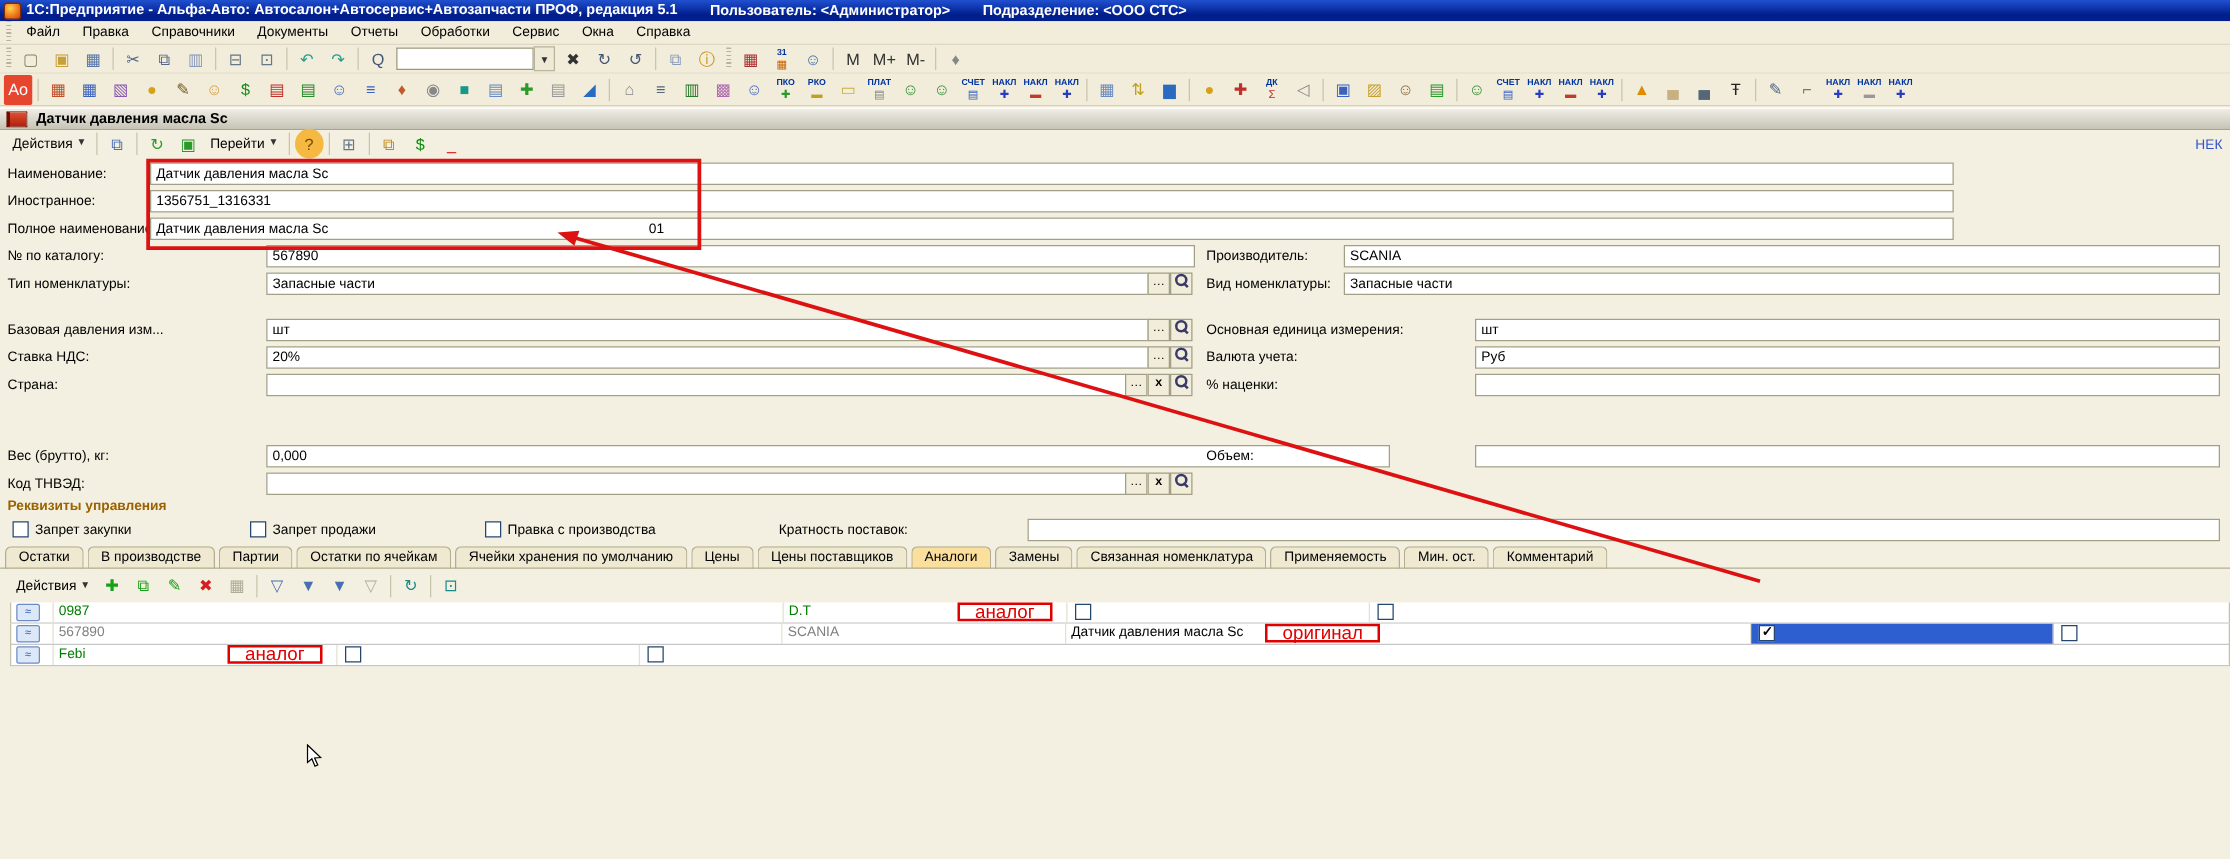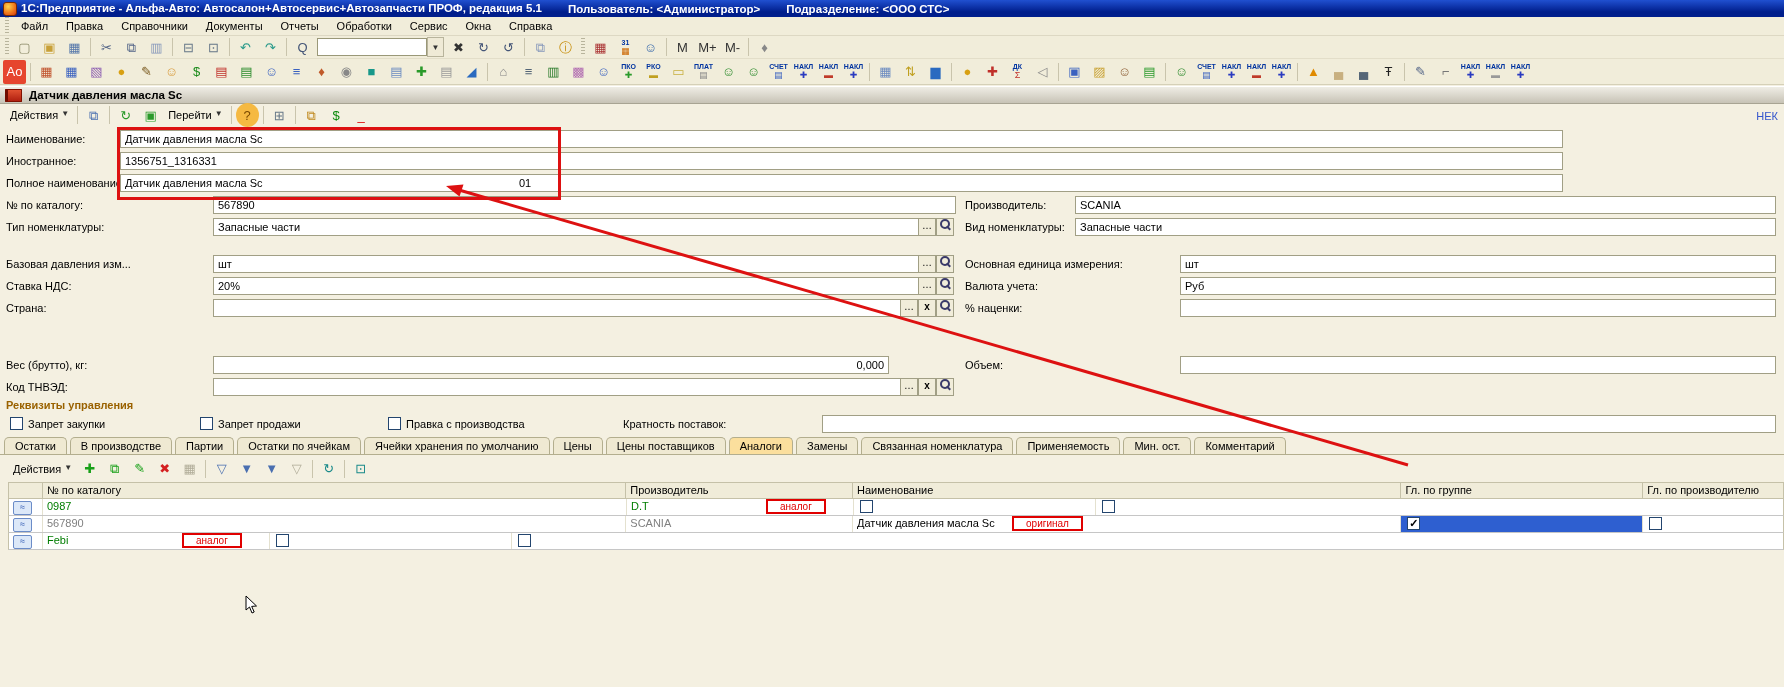--- a/index.html
+++ b/index.html
@@ -69,21 +69,21 @@
   .tbl{position:absolute;left:8px;top:482px;width:1776px}
   .throw{display:flex;height:17px;background:#f0ecd9;border:1px solid #c5c1a8;box-sizing:border-box}
   .th{border-right:1px solid #c5c1a8;padding:1px 4px;box-sizing:border-box;white-space:nowrap;overflow:hidden}
   .trow{display:flex;height:16px;background:#fff;border-bottom:1px solid #c6c6c6;border-left:1px solid #c5c1a8;border-right:1px solid #c5c1a8}
   .td{padding:1px 4px;box-sizing:border-box;border-right:1px solid #e4e1cf;white-space:nowrap;position:relative}
   .green{color:#007d00}
   .gray{color:#808080}
   .ric{display:inline-block;width:17px;height:12px;background:#dce8f8;border:1px solid #6b8cc8;color:#2a55b0;
     font-size:9px;line-height:10px;text-align:center;border-radius:2px}
   .badge{display:inline-block;position:absolute;top:0;height:15px;line-height:12px;border:2px solid #e00000;
-    color:#e00000;background:#fff;padding:0 12px;box-sizing:border-box;font-size:10px}
+    color:#e00000;background:#fff;padding:0 12px;box-sizing:border-box;font-size:15px}
   .selcell{background:#2e5fd0}
 
   
   .redbox{position:absolute;left:117px;top:127px;width:438px;height:67px;border:3px solid #dd1111;z-index:50}
   #overlay{position:absolute;left:0;top:0;z-index:51;pointer-events:none}
   #cursor{position:absolute;left:245px;top:595px;z-index:60;pointer-events:none}
 </style>
 </head>
 <body>
 
@@ -487,21 +487,21 @@
 
 <span class="flabel" style="left:6px;top:302px">Страна:</span>
 <div class="fld" style="left:213px;top:299px;width:688px"></div>
 <span class="sq" style="left:900px;top:299px">…</span>
 <span class="sq" style="left:918px;top:299px;font-weight:bold">x</span>
 <span class="sq" style="left:936px;top:299px"><span class="magico"><i></i></span></span>
 <span class="flabel" style="left:965px;top:302px">% наценки:</span>
 <div class="fld" style="left:1180px;top:299px;width:596px"></div>
 
 <span class="flabel" style="left:6px;top:359px">Вес (брутто), кг:</span>
-<div class="fld" style="left:213px;top:356px;width:676px;text-align:right">0,000</div>
+<div class="fld" style="left:213px;top:356px;width:899px;text-align:left">0,000</div>
 <span class="flabel" style="left:965px;top:359px">Объем:</span>
 <div class="fld" style="left:1180px;top:356px;width:596px"></div>
 
 <span class="flabel" style="left:6px;top:381px">Код ТНВЭД:</span>
 <div class="fld" style="left:213px;top:378px;width:688px"></div>
 <span class="sq" style="left:900px;top:378px">…</span>
 <span class="sq" style="left:918px;top:378px;font-weight:bold">x</span>
 <span class="sq" style="left:936px;top:378px"><span class="magico"><i></i></span></span>
 
 <span class="sect">Реквизиты управления</span>
@@ -558,28 +558,20 @@
         <i class="gl" style="color: rgb(26, 138, 138);">↻</i>
       </span>
       <span class="tsep"></span>
       <span class="tbtn">
         <i class="gl" style="color: rgb(26, 138, 138);">⊡</i>
       </span>
     </span>
 </div>
 
 <div class="tbl">
-  <div class="throw">
-    <div class="th" style="width:34px"></div>
-    <div class="th" style="width:584px">№ по каталогу</div>
-    <div class="th" style="width:227px">Производитель</div>
-    <div class="th" style="width:549px">Наименование</div>
-    <div class="th" style="width:242px">Гл. по группе</div>
-    <div class="th" style="width:140px;border-right:none">Гл. по производителю</div>
-  </div>
 
   <div class="trow">
     <div class="td" style="width:34px"><span class="ric">≈</span></div>
     <div class="td green" style="width:584px">0987</div>
     <div class="td green" style="width:227px">
       <span>D.T</span>
       <span class="badge" style="left:139px">аналог</span>
     </div>
     <div class="td" style="width:242px">
         <span class="cb" style="left:6px;top:1px"></span>

